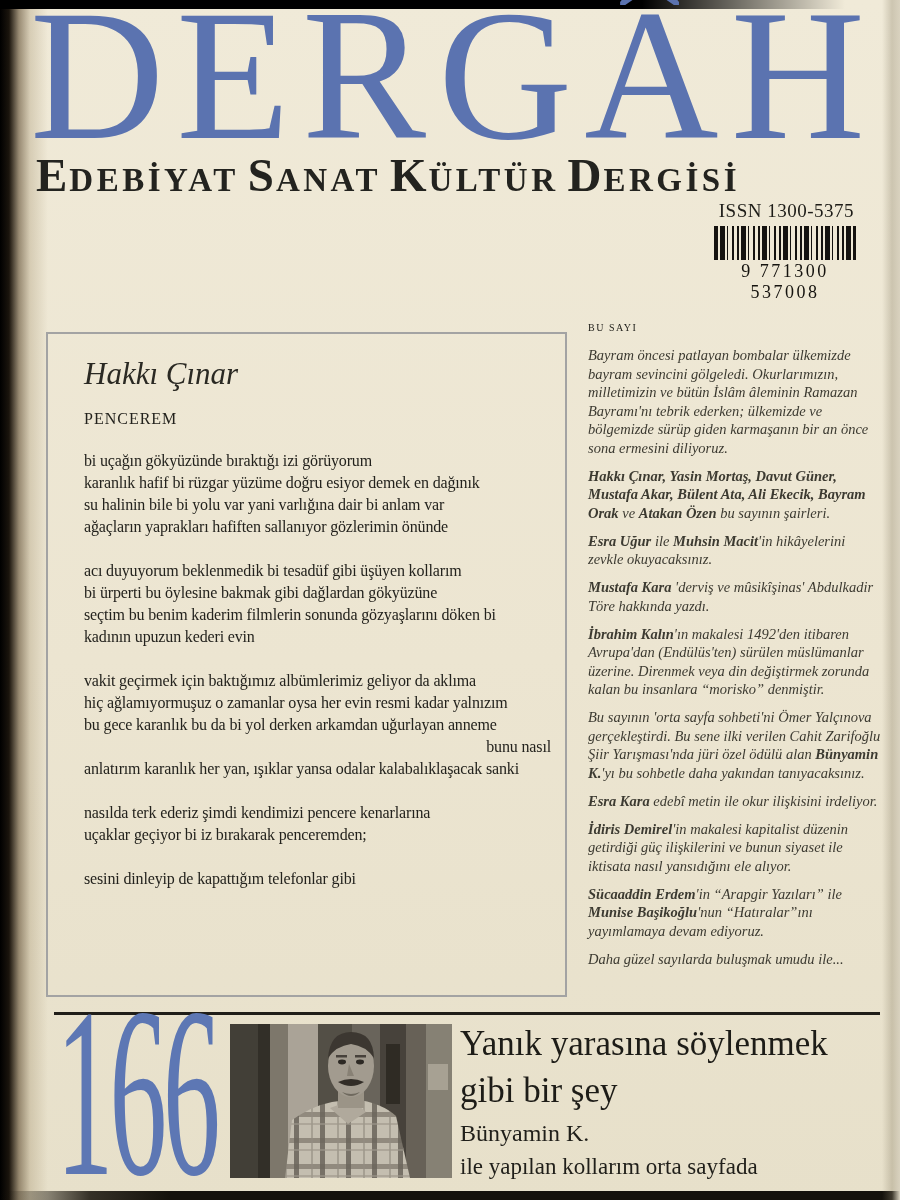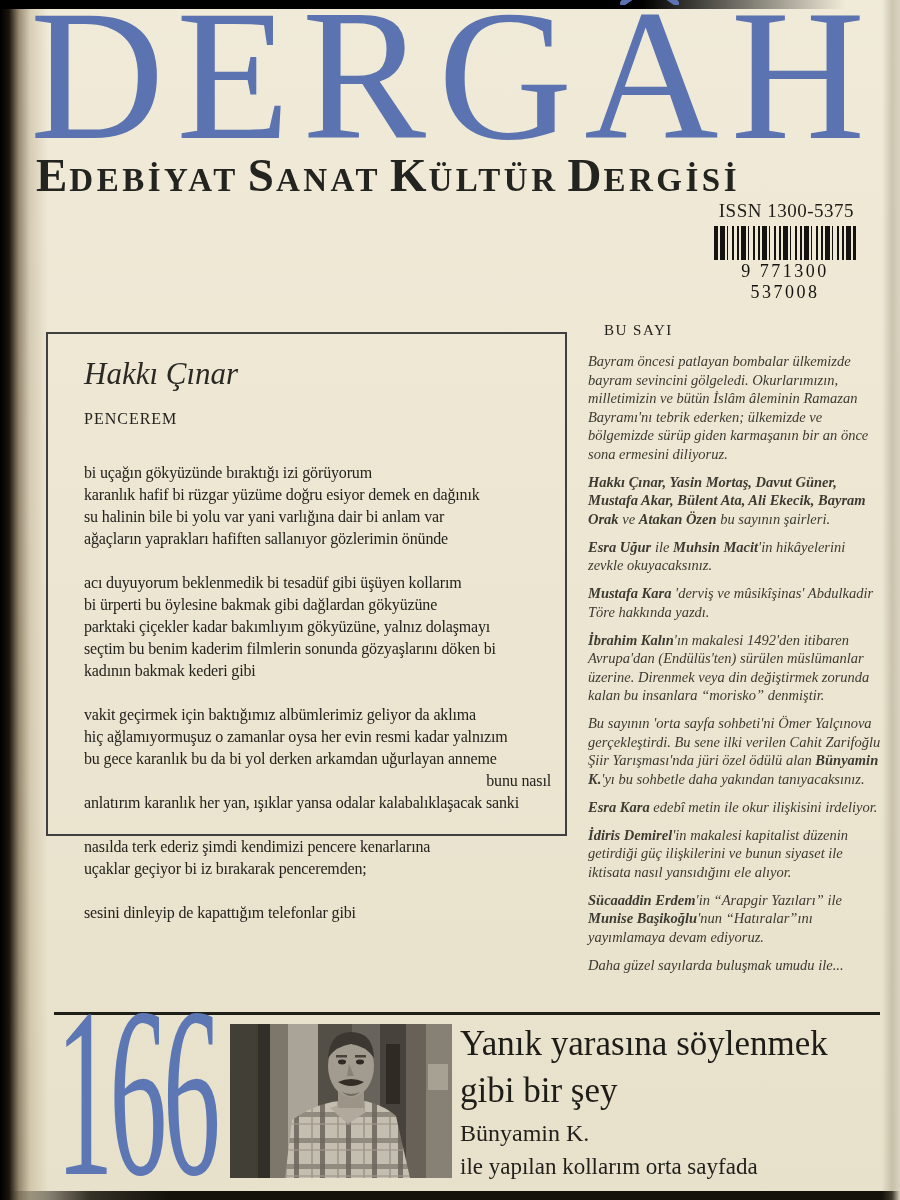--- a/index.html
+++ b/index.html
@@ -51,34 +51,34 @@
       #151310 0 2px, transparent 2px 4px,
       #151310 4px 9px, transparent 9px 11px,
       #151310 11px 12px, transparent 12px 16px,
       #151310 16px 18px, transparent 18px 21px);
     border-left:2px solid #151310;border-right:2px solid #151310;
   }
   .barcode .num{font-size:18px;color:#15130f;letter-spacing:2.5px;text-align:center;margin-top:1px;}
 
   
   .poem-box{
-    position:absolute;left:46px;top:332px;width:521px;height:504px;
-    border:2px solid #404040;box-sizing:border-box;
+    position:absolute;left:46px;top:332px;width:521px;height:665px;
+    border:2px solid #a3a3a3;box-sizing:border-box;
     padding:16px 14px 0 36px;color:var(--ink);
   }
   .poem-author{font-style:italic;font-size:31px;margin:6px 0 0 0;color:#2a2923;}
   .poem-title{font-size:16px;letter-spacing:1px;margin-top:18px;}
-  .poem-body{margin-top:34px;font-size:16px;}
+  .poem-body{margin-top:22px;font-size:16px;}
   .stanza{margin-bottom:22px;}
   .stanza div{line-height:22px;white-space:nowrap;letter-spacing:-0.15px;}
   .stanza div[style*="right"]{white-space:normal;}
 
   
   .issue-col{position:absolute;left:588px;top:322px;width:294px;color:#3c3a31;}
-  .bu-sayi{font-size:15px;letter-spacing:1.5px;color:#23221d;margin:0 0 13px 16px;font-weight:normal;}
+  .bu-sayi{font-size:10px;letter-spacing:1.5px;color:#23221d;margin:0 0 13px 0;font-weight:normal;}
   .issue-par{font-style:italic;font-size:14.5px;line-height:18.5px;margin:0 0 9.5px 0;}
 
   
   .footer-rule{position:absolute;left:54px;top:1012px;width:826px;height:3px;background:#201e18;}
   .issue-number{
     position:absolute;left:56px;top:972px;margin:0;
     font-size:115px;line-height:1;letter-spacing:-4px;
     color:var(--issue-blue);
     transform:scaleY(2.1);transform-origin:top left;
   }
@@ -115,23 +115,22 @@
   <div class="poem-body">
       <div class="stanza">
         <div>bi uçağın gökyüzünde bıraktığı izi görüyorum</div>
         <div>karanlık hafif bi rüzgar yüzüme doğru esiyor demek en dağınık</div>
         <div>su halinin bile bi yolu var yani varlığına dair bi anlam var</div>
         <div>ağaçların yaprakları hafiften sallanıyor gözlerimin önünde</div>
       </div>
       <div class="stanza">
         <div>acı duyuyorum beklenmedik bi tesadüf gibi üşüyen kollarım</div>
         <div>bi ürperti bu öylesine bakmak gibi dağlardan gökyüzüne</div>
-        <div>parktaki çiçekler kadar bakımlıyım gökyüzüne, yalnız dolaşmayı</div>
         <div>seçtim bu benim kaderim filmlerin sonunda gözyaşlarını döken bi</div>
-        <div>kadının bakmak kederi gibi</div>
+        <div>kadının upuzun kederi evin</div>
       </div>
       <div class="stanza">
         <div>vakit geçirmek için baktığımız albümlerimiz geliyor da aklıma</div>
         <div>hiç ağlamıyormuşuz o zamanlar oysa her evin resmi kadar yalnızım</div>
         <div>bu gece karanlık bu da bi yol derken arkamdan uğurlayan anneme</div>
         <div style="text-align: right;">bunu nasıl</div>
         <div>anlatırım karanlık her yan, ışıklar yansa odalar kalabalıklaşacak sanki</div>
       </div>
       <div class="stanza">
         <div>nasılda terk ederiz şimdi kendimizi pencere kenarlarına</div>

